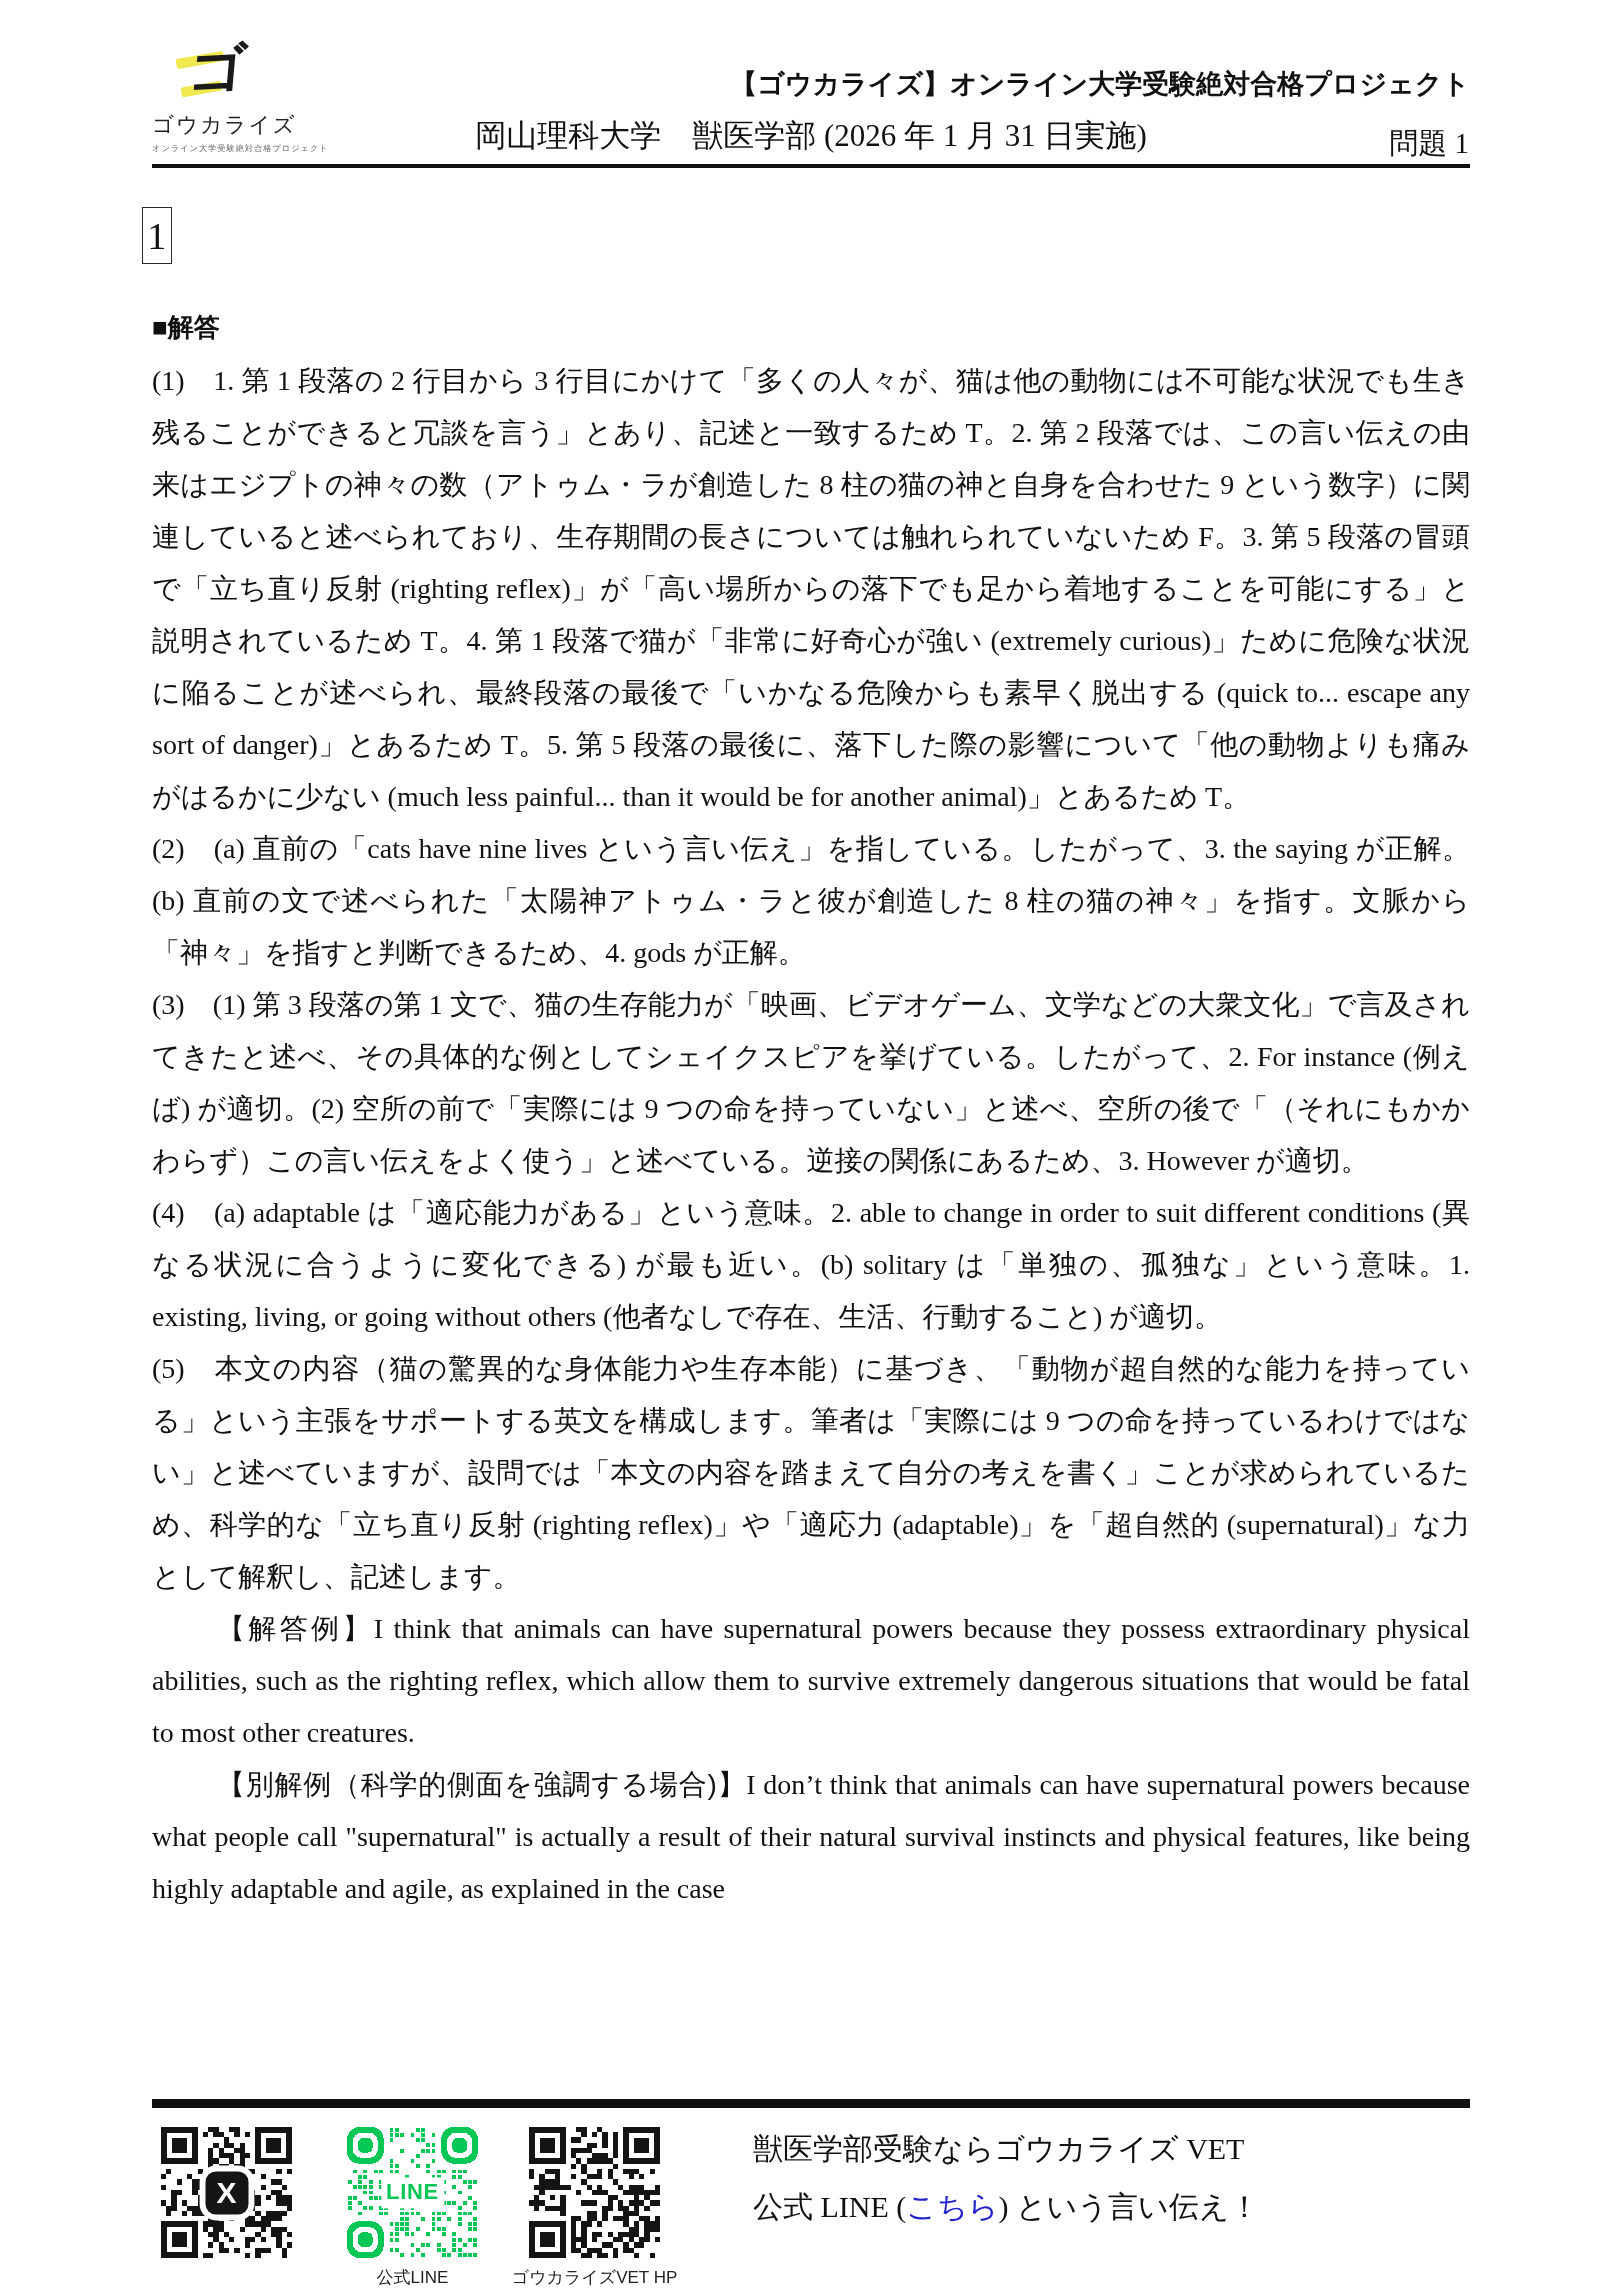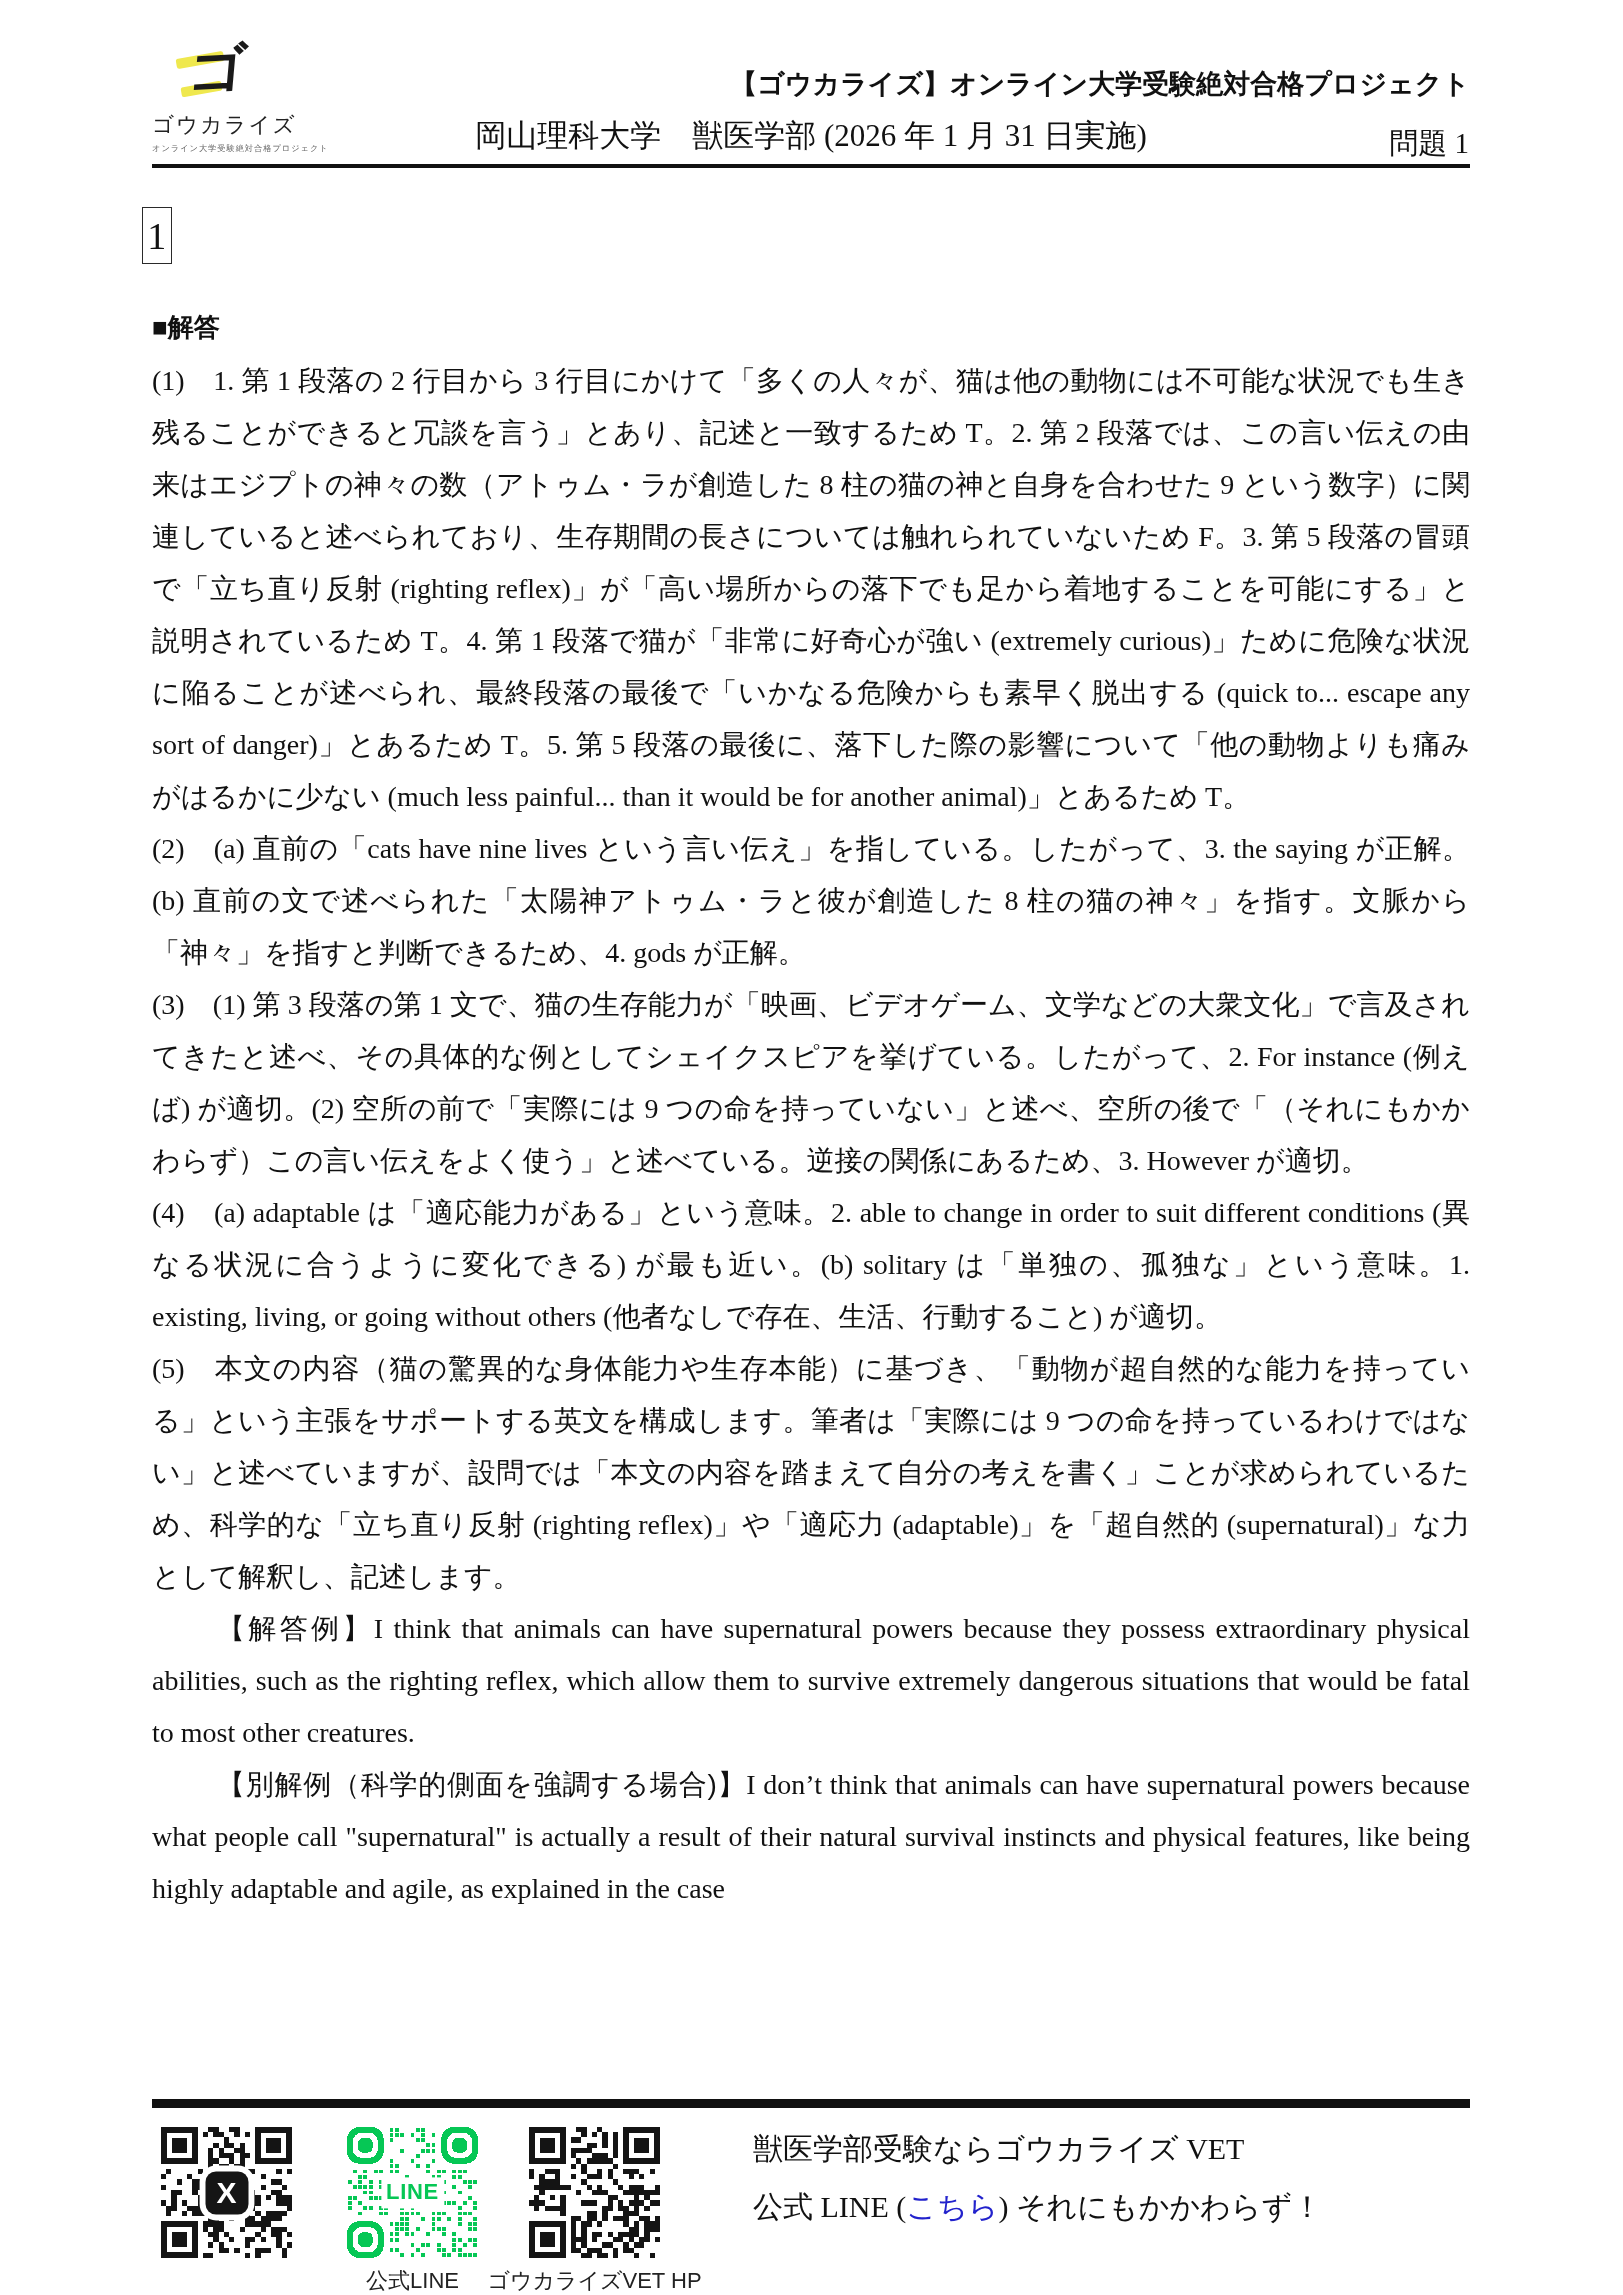--- a/index.html
+++ b/index.html
@@ -47,21 +47,21 @@
   .qr-wrap{position:absolute;width:131px;height:131px;top:2127px;}
   .qr-wrap svg{width:131px;height:131px;display:block;shape-rendering:crispEdges;}
   #qr-x{left:161px;} #qr-line{left:347px;} #qr-hp{left:529px;text-align:right;}
   .qr-center{position:absolute;left:50%;top:50%;transform:translate(-50%,-50%);}
   .qr-x-logo{width:43px;height:43px;background:#151515;border-radius:10.5px;box-shadow:0 0 0 5.9px #fff;
              display:flex;align-items:center;justify-content:center;
              color:#fff;font-family:"Liberation Sans","DejaVu Sans",sans-serif;font-weight:700;font-size:30px;}
   .qr-line-logo{background:#fff;padding:2.6px 5.2px;color:#06c755;
                 font-family:"Liberation Sans","DejaVu Sans",sans-serif;font-weight:700;font-size:22px;letter-spacing:0.7px;}
   .qr-label{position:absolute;top:139px;left:50%;transform:translateX(-50%);white-space:nowrap;
-            font-family:"Liberation Sans","DejaVu Sans",sans-serif;font-size:22px;color:#222;}
+            font-family:"Liberation Sans","DejaVu Sans",sans-serif;font-size:17px;color:#222;}
   .footer-text{position:absolute;left:753px;top:2120px;width:720px;font-size:30px;line-height:58px;}
   .f-link{color:#2222cc;text-align:right;}
 </style>
 </head>
 <body>
 
 <div class="logo">
   <div class="logo-mark">
     <span class="lm-bar lm-bar1"></span>
     <span class="lm-bar lm-bar2"></span>
@@ -694,15 +694,15 @@
       <rect x="20.1" y="2.1" width="2.8" height="2.8" rx="0" fill="#141414"></rect>
       <rect x="0" y="18" width="7" height="7" rx="0" fill="#141414"></rect>
       <rect x="1.1" y="19.1" width="4.8" height="4.8" rx="0" fill="#fff"></rect>
       <rect x="2.1" y="20.1" width="2.8" height="2.8" rx="0" fill="#141414"></rect>
     </svg>
   <div class="qr-label">ゴウカライズVET HP</div>
 </div>
 
 <div class="footer-text">
   <div>獣医学部受験ならゴウカライズ VET</div>
-  <div><span>公式 LINE (</span><span class="f-link">こちら</span><span>) それにもかかわらず！</span></div>
+  <div><span>公式 LINE (</span><span class="f-link">こちら</span><span>) という言い伝え！</span></div>
 </div>
 
 
 </body></html>

